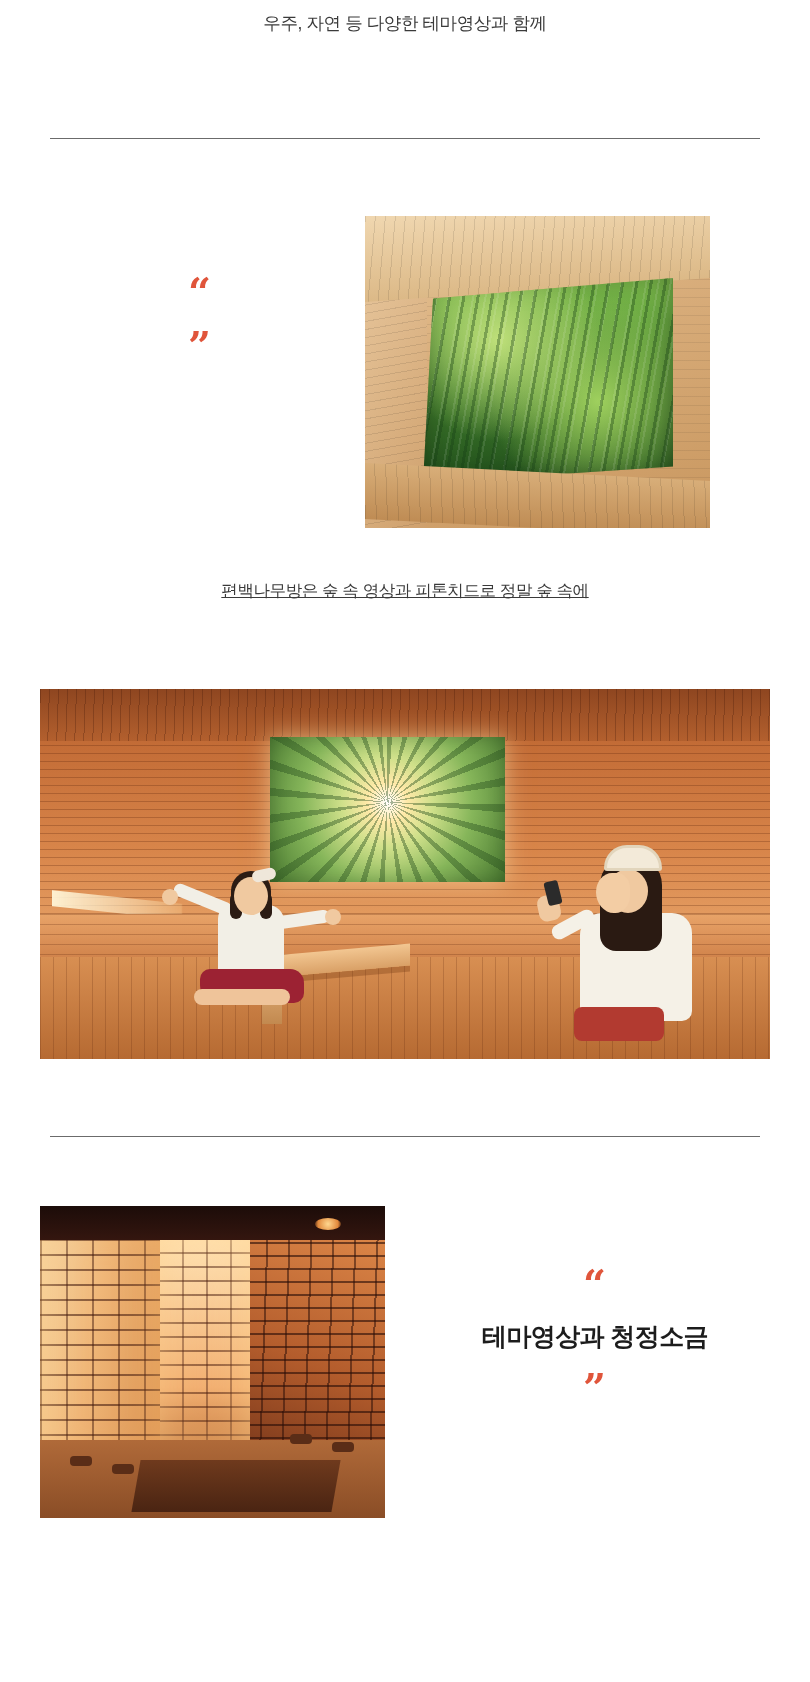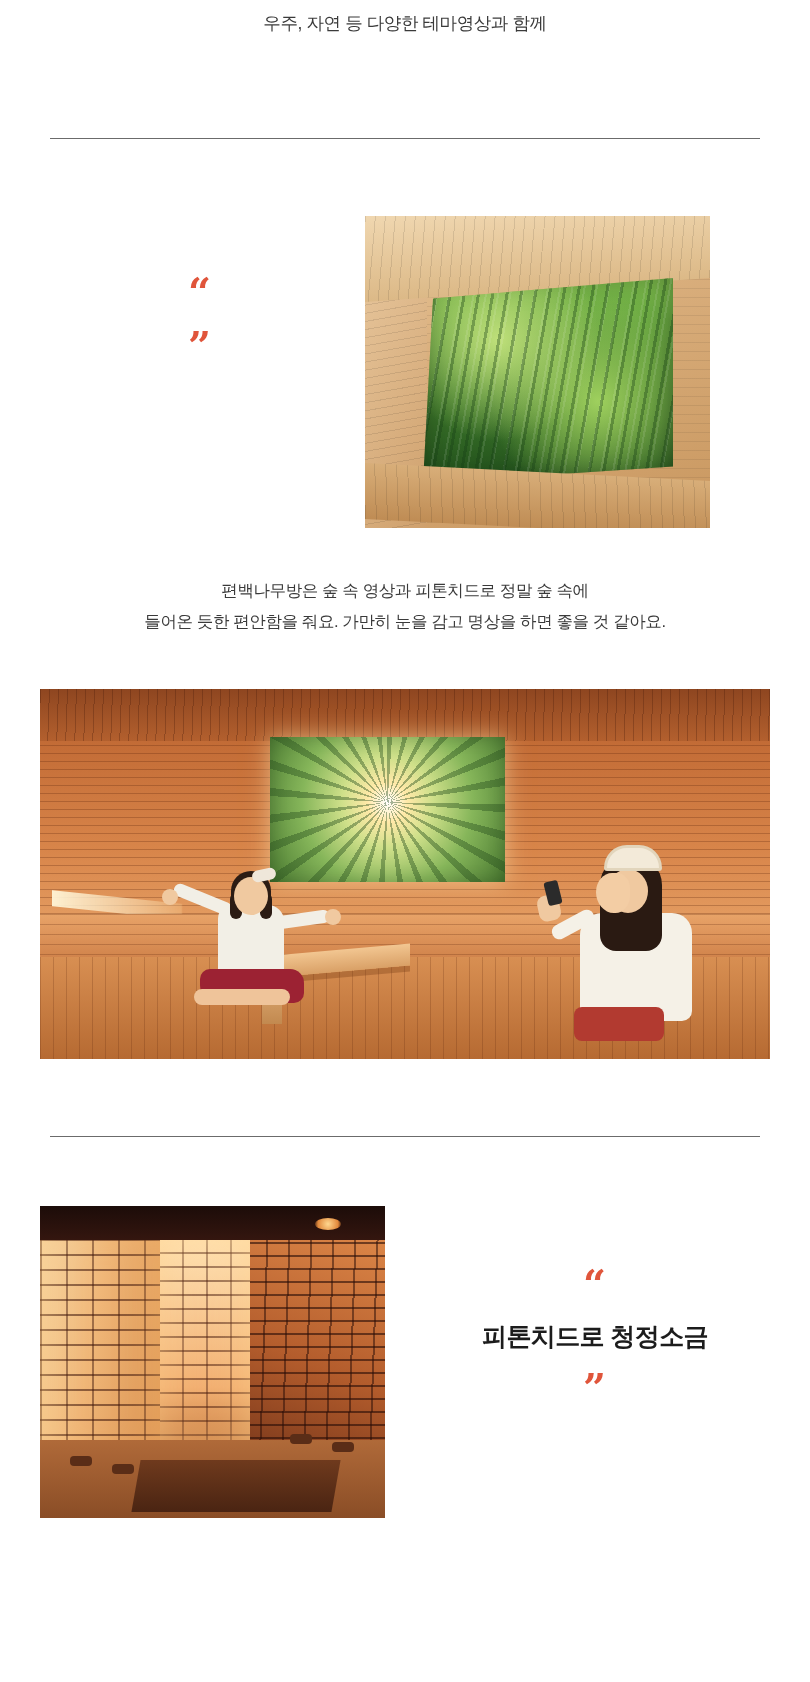--- a/index.html
+++ b/index.html
@@ -157,21 +157,21 @@
   .caption {
     position: absolute;
     width: 810px;
     left: 0;
     text-align: center;
     font-size: 16.5px;
     line-height: 31px;
     color: #3a3a3a;
     letter-spacing: -0.4px;
   }
-  #caption-hinoki { top: 575px; }
+  #caption-hinoki { top: 575px; text-decoration: underline; }
   #caption-hinoki div { white-space: nowrap; }
 
   
   #photo-sauna-wide {
     top: 689px;
     left: 40px;
     width: 730px;
     height: 370px;
   }
   .sauna-bg {
@@ -450,21 +450,20 @@
   <div class="photo" id="photo-hinoki">
     <div class="hinoki-wall"></div>
     <div class="hinoki-left"></div>
     <div class="hinoki-ceiling"></div>
     <div class="hinoki-screen"></div>
     <div class="hinoki-bottom"></div>
   </div>
 
   <div class="caption" id="caption-hinoki">
     <div>편백나무방은 숲 속 영상과 피톤치드로 정말 숲 속에</div>
-    <div>들어온 듯한 편안함을 줘요. 가만히 눈을 감고 명상을 하면 좋을 것 같아요.</div>
   </div>
 
   <div class="photo" id="photo-sauna-wide">
     <div class="sauna-bg"></div>
     <div class="sauna-back-wall"></div>
     <div class="sauna-ceiling"></div>
     <div class="sauna-screen"></div>
     <div class="sauna-light-left"></div>
     <div class="sauna-bench-top"></div>
     <div class="sauna-floor"></div>
@@ -512,18 +511,18 @@
     <div class="salt-pit"></div>
     <div class="salt-pillow" style="left:30px; bottom:52px;"></div>
     <div class="salt-pillow" style="left:72px; bottom:44px;"></div>
     <div class="salt-pillow" style="left:250px; bottom:74px;"></div>
     <div class="salt-pillow" style="left:292px; bottom:66px;"></div>
   </div>
 
   <div class="quote-block" id="sec2-quote">
     <div class="quote-mark quote-open">“</div>
     <div class="quote-title">
-      <div>피톤치드로 청정소금</div>
+      <div>테마영상과 청정소금</div>
     </div>
     <div class="quote-mark quote-close">”</div>
   </div>
 
 </div>
 
 </body></html>

